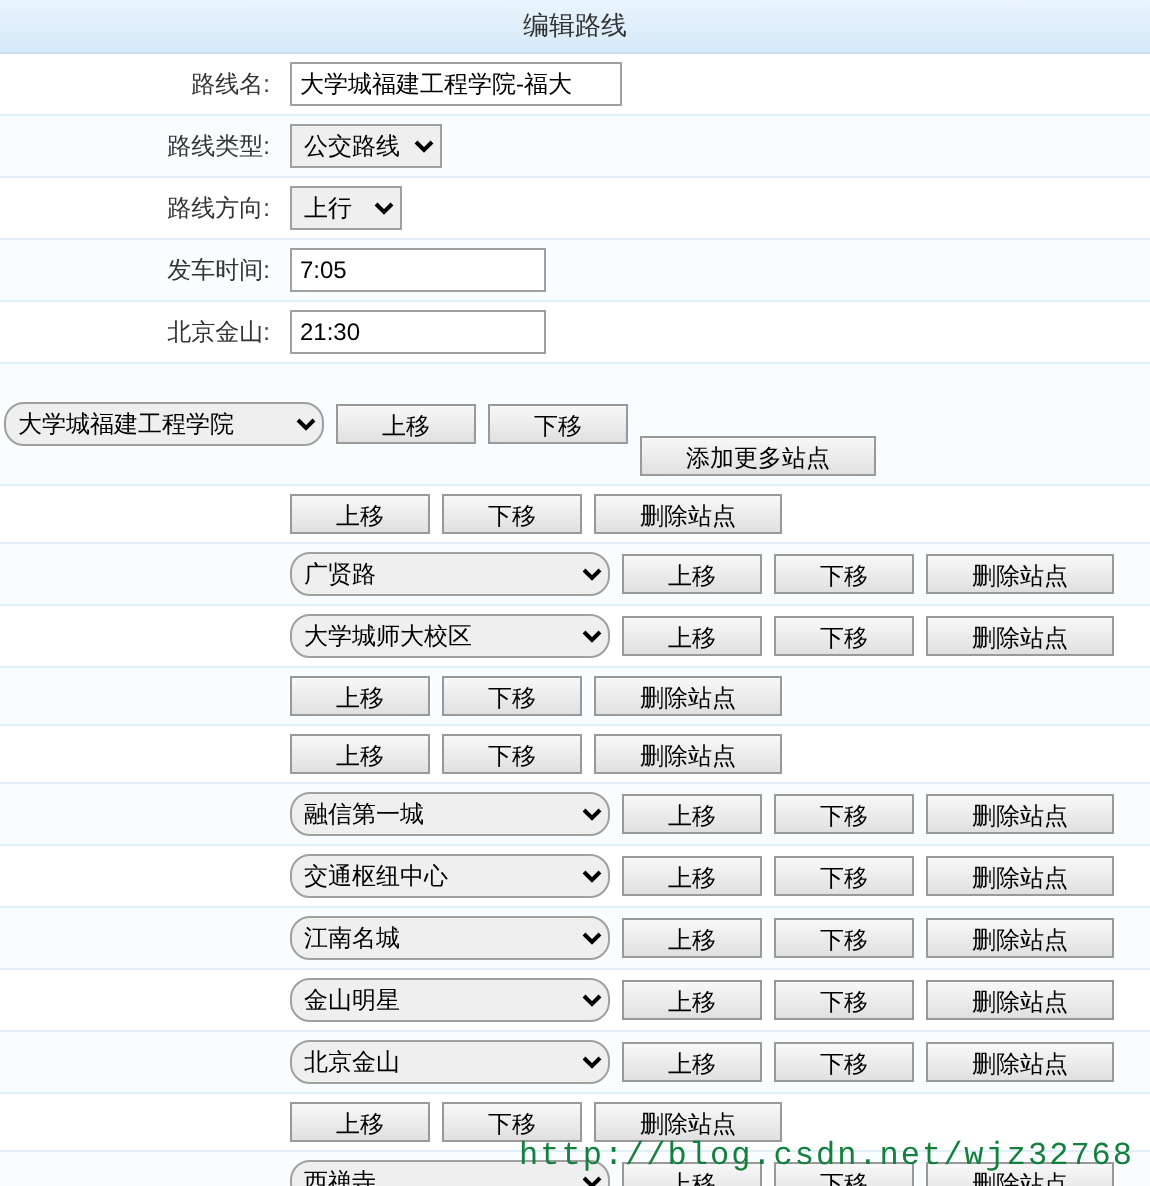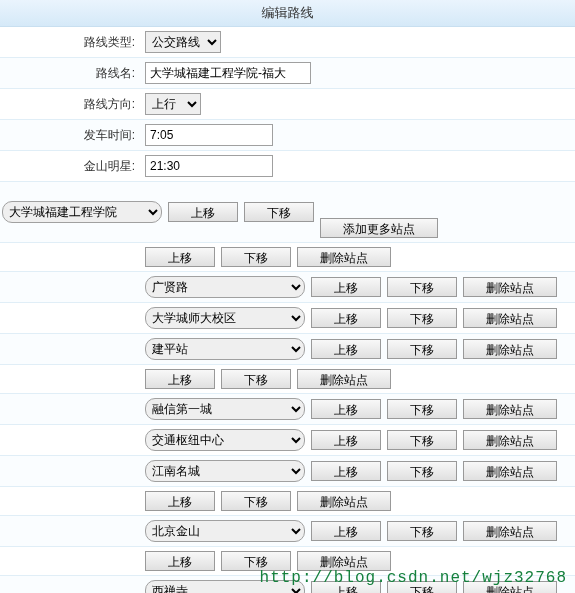--- a/index.html
+++ b/index.html
@@ -84,45 +84,45 @@
       pointer-events: none;
     }
   </style>
 </head>
 <body>
 
 <div class="header">编辑路线</div>
 
 <div id="form-container">
     <div class="form-row">
+      <div class="label-cell">路线名:</div>
+      <div class="value-cell">
+        <input type="text" class="input-name" value="大学城福建工程学院-福大" style="">
+      </div>
+    </div>
+    <div class="form-row">
       <div class="label-cell">路线类型:</div>
       <div class="value-cell">
         <select class="select-type"><option>公交路线</option></select>
       </div>
     </div>
     <div class="form-row">
-      <div class="label-cell">路线名:</div>
-      <div class="value-cell">
-        <input type="text" class="input-name" value="大学城福建工程学院-福大" style="">
-      </div>
-    </div>
-    <div class="form-row">
       <div class="label-cell">路线方向:</div>
       <div class="value-cell">
         <select class="select-dir"><option>上行</option></select>
       </div>
     </div>
     <div class="form-row">
       <div class="label-cell">发车时间:</div>
       <div class="value-cell">
         <input type="text" class="input-time" value="7:05" style="">
       </div>
     </div>
     <div class="form-row">
-      <div class="label-cell">金山明星:</div>
+      <div class="label-cell">北京金山:</div>
       <div class="value-cell">
         <input type="text" class="input-time" value="21:30" style="">
       </div>
     </div>
     <div class="form-row">
       <div class="value-cell">
         <select class="select-station"><option>大学城福建工程学院</option></select>
         <button>上移</button>
         <button>下移</button>
         <button class="btn-wide">添加更多站点</button>
@@ -150,21 +150,20 @@
       <div class="value-cell">
         <select class="select-station"><option>大学城师大校区</option></select>
         <button>上移</button>
         <button>下移</button>
         <button class="btn-del">删除站点</button>
       </div>
     </div>
     <div class="form-row">
       <div class="label-cell"></div>
       <div class="value-cell">
-        <select class="select-station"><option>建平站</option></select>
         <button>上移</button>
         <button>下移</button>
         <button class="btn-del">删除站点</button>
       </div>
     </div>
     <div class="form-row">
       <div class="label-cell"></div>
       <div class="value-cell">
         <button>上移</button>
         <button>下移</button>
@@ -194,20 +193,21 @@
       <div class="value-cell">
         <select class="select-station"><option>江南名城</option></select>
         <button>上移</button>
         <button>下移</button>
         <button class="btn-del">删除站点</button>
       </div>
     </div>
     <div class="form-row">
       <div class="label-cell"></div>
       <div class="value-cell">
+        <select class="select-station"><option>金山明星</option></select>
         <button>上移</button>
         <button>下移</button>
         <button class="btn-del">删除站点</button>
       </div>
     </div>
     <div class="form-row">
       <div class="label-cell"></div>
       <div class="value-cell">
         <select class="select-station"><option>北京金山</option></select>
         <button>上移</button>

